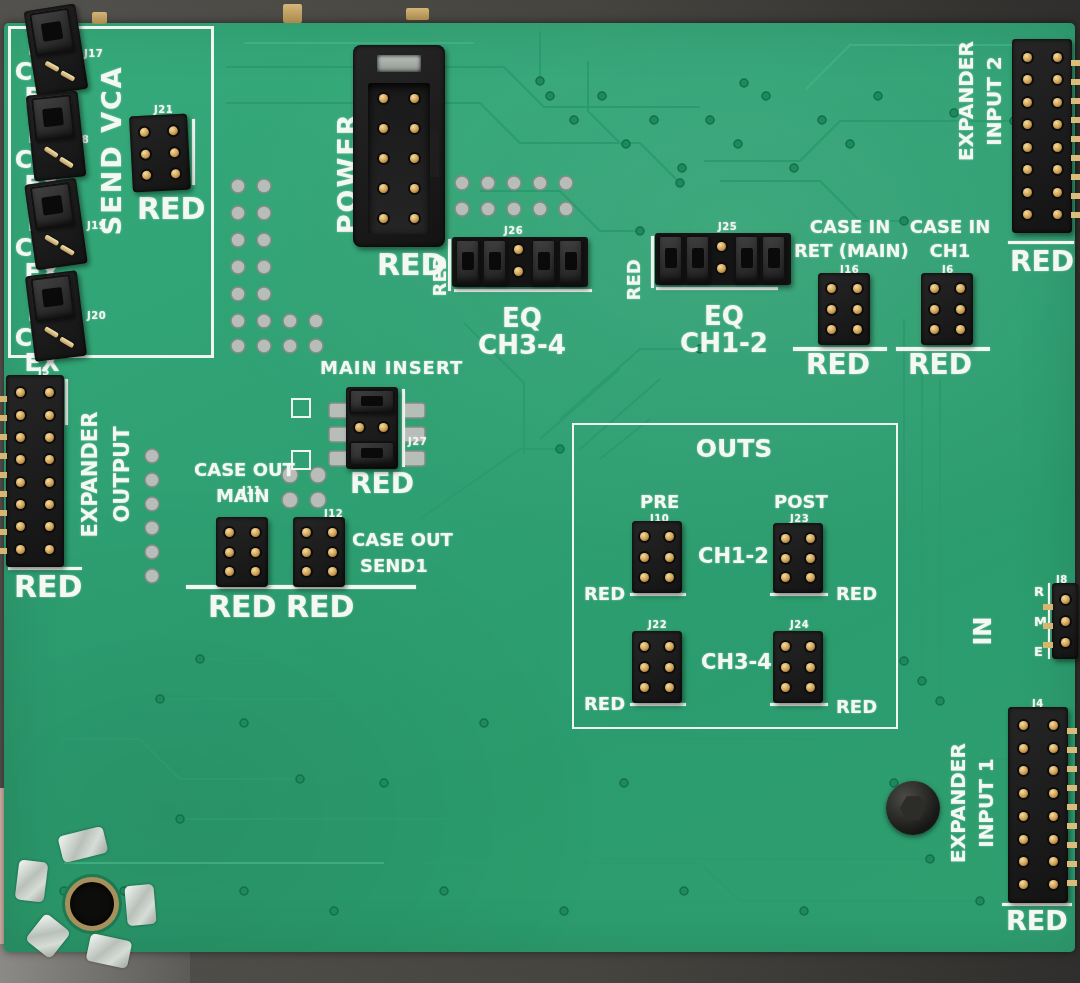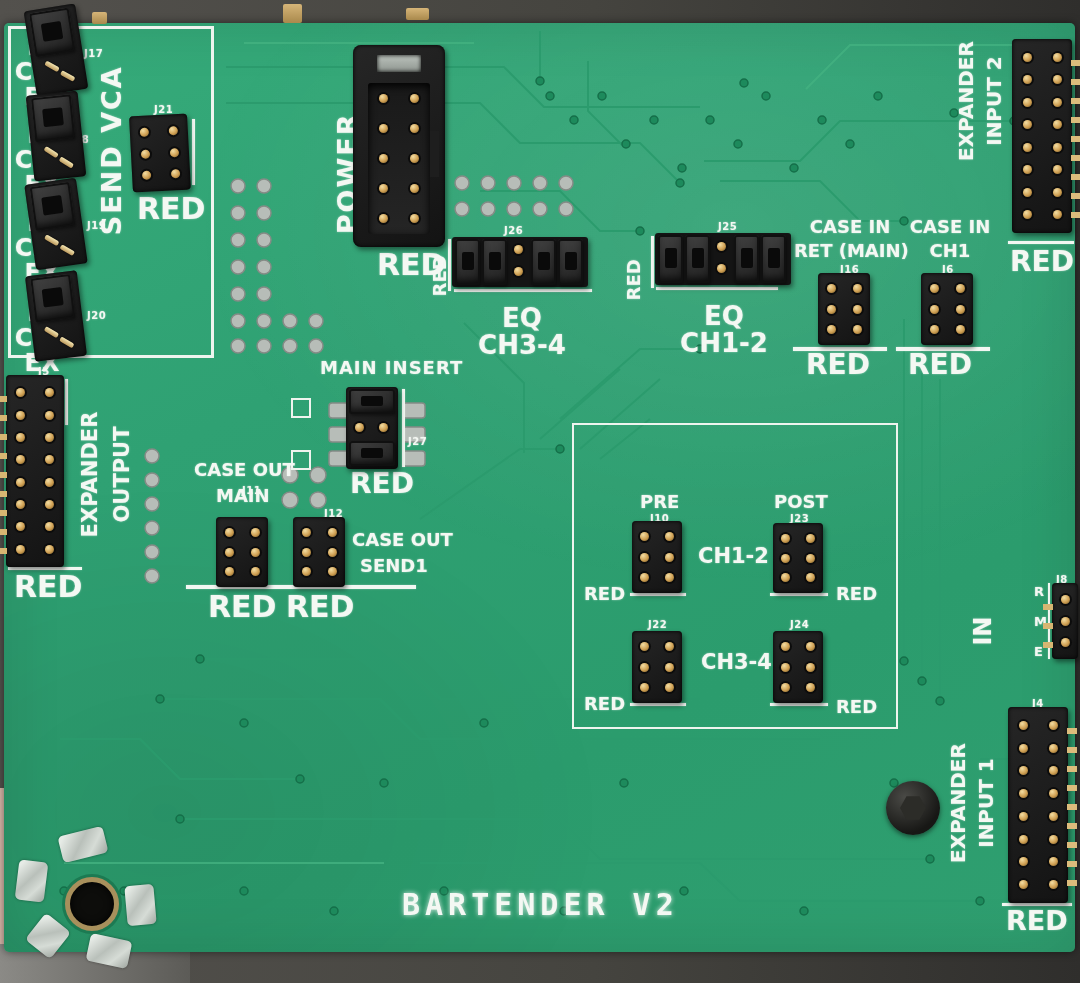--- a/index.html
+++ b/index.html
@@ -445,20 +445,21 @@
       <div class="silk" style="left:348px;top:508px;font-size:18px">CASE OUT</div>
       <div class="silk" style="left:356px;top:534px;font-size:18px">SEND1</div>
       <div class="sline" style="left:182px;top:562px;width:230px;height:4px"></div>
       <div class="silk" style="left:204px;top:568px;font-size:30px">RED</div>
       <div class="silk" style="left:282px;top:568px;font-size:30px">RED</div>
     </div>
 
     <div>
       <div class="sbox" style="left:568px;top:400px;width:322px;height:302px;border-width:2px"></div>
       <div class="silk ctr" style="left:640px;top:410px;width:180px;font-size:25px;line-height:1.3">
+          <div>OUTS</div>
       </div>
       <div class="silk" style="left:636px;top:470px;font-size:18px">PRE</div>
       <div class="silk ref" style="left:646px;top:491px">J10</div>
       <div class="hdr" style="left:628px;top:498px;width:50px;height:72px;grid-template-columns:1fr 1fr">
           <div class="pin"></div>
           <div class="pin"></div>
           <div class="pin"></div>
           <div class="pin"></div>
           <div class="pin"></div>
           <div class="pin"></div>
@@ -543,21 +544,20 @@
           <div class="pin"></div>
         </div>
       <div class="silk rot ctr" style="left:888px;top:752px;width:160px;font-size:20px;line-height:1.4">
         <div>EXPANDER</div>
           <div>INPUT 1</div>
       </div>
       <div class="sline" style="left:998px;top:880px;width:70px;height:3px"></div>
       <div class="silk" style="left:1002px;top:884px;font-size:27px">RED</div>
     </div>
 
-    <div class="silk" style="left:398px;top:866px;font-size:30px;letter-spacing:5px;font-family:'DejaVu Sans Mono','Liberation Mono',monospace;text-shadow:0 0 5px rgba(255,255,255,.85)">BARTENDER V2</div>
 
     <div class="pad" style="left:56px;top:808px;width:46px;height:27px;transform:rotate(-14deg)"></div>
     <div class="pad" style="left:13px;top:838px;width:29px;height:40px;transform:rotate(7deg)"></div>
     <div class="pad" style="left:122px;top:862px;width:29px;height:40px;transform:rotate(-5deg)"></div>
     <div class="pad" style="left:28px;top:896px;width:32px;height:34px;transform:rotate(38deg)"></div>
     <div class="pad" style="left:84px;top:914px;width:42px;height:28px;transform:rotate(12deg)"></div>
     <div class="screwring" style="left:61px;top:854px"></div>
     <div class="hexscrew" style="left:882px;top:758px">
         <i></i>
       </div>

